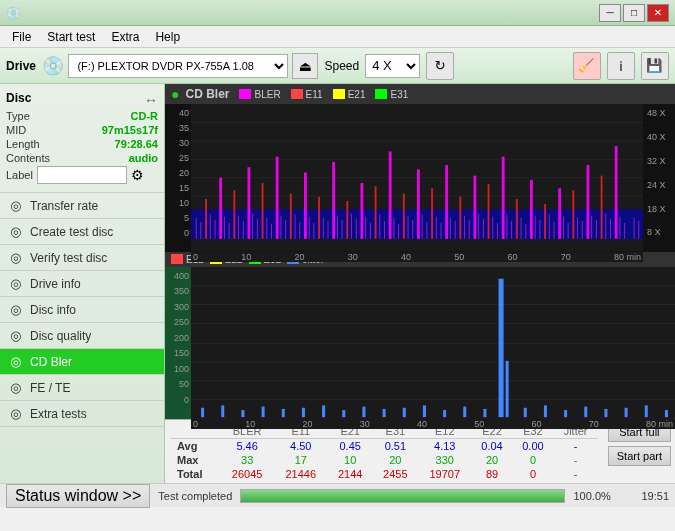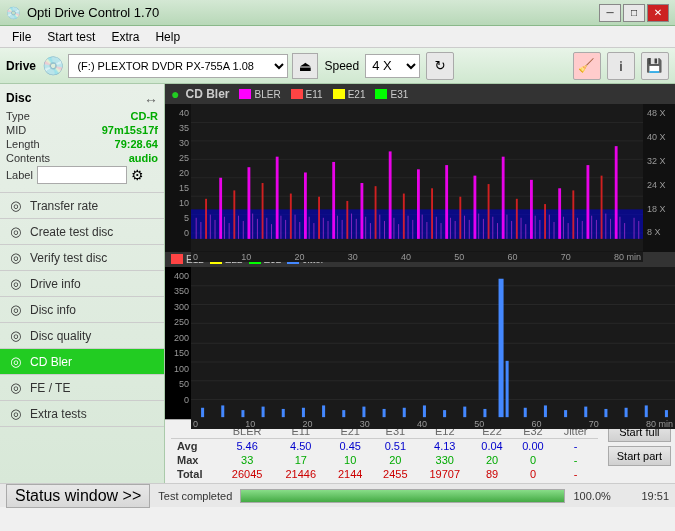--- a/index.html
+++ b/index.html
@@ -153,21 +153,20 @@
     .status-text { font-size: 11px; color: #333; min-width: 60px; }
     .status-time { font-size: 11px; color: #333; }
     .status-completed { font-size: 11px; color: #333; }
   </style>
 </head>
 <body>
 
 <div class="titlebar">
   <div class="titlebar-left">
     <span>💿</span>
-    <span class="titlebar-title">Opti Drive Control 1.70</span>
   </div>
   <div class="titlebar-controls">
     <button class="titlebar-btn">─</button>
     <button class="titlebar-btn">□</button>
     <button class="titlebar-btn close">✕</button>
   </div>
 </div>
 
 <div class="menubar">
   <span class="menubar-item">File</span>
@@ -465,21 +464,21 @@
         <span class="legend-item">
           <span class="legend-color" style="background:#00ff00;"></span>
           <span>E32</span>
         </span>
         <span class="legend-item">
           <span class="legend-color" style="background:#4488ff;"></span>
           <span>Jitter</span>
         </span>
       </div>
 
-      <div style="flex:1;display:flex;background:#000000;position:relative;">
+      <div style="flex:1;display:flex;background:#14532d;position:relative;">
         <div style="width:26px;display:flex;flex-direction:column;justify-content:space-between;padding:4px 2px 14px 2px;font-size:9px;color:#999;text-align:right;">
           <span>400</span>
             <span>350</span>
             <span>300</span>
             <span>250</span>
             <span>200</span>
             <span>150</span>
             <span>100</span>
             <span>50</span>
             <span>0</span>

